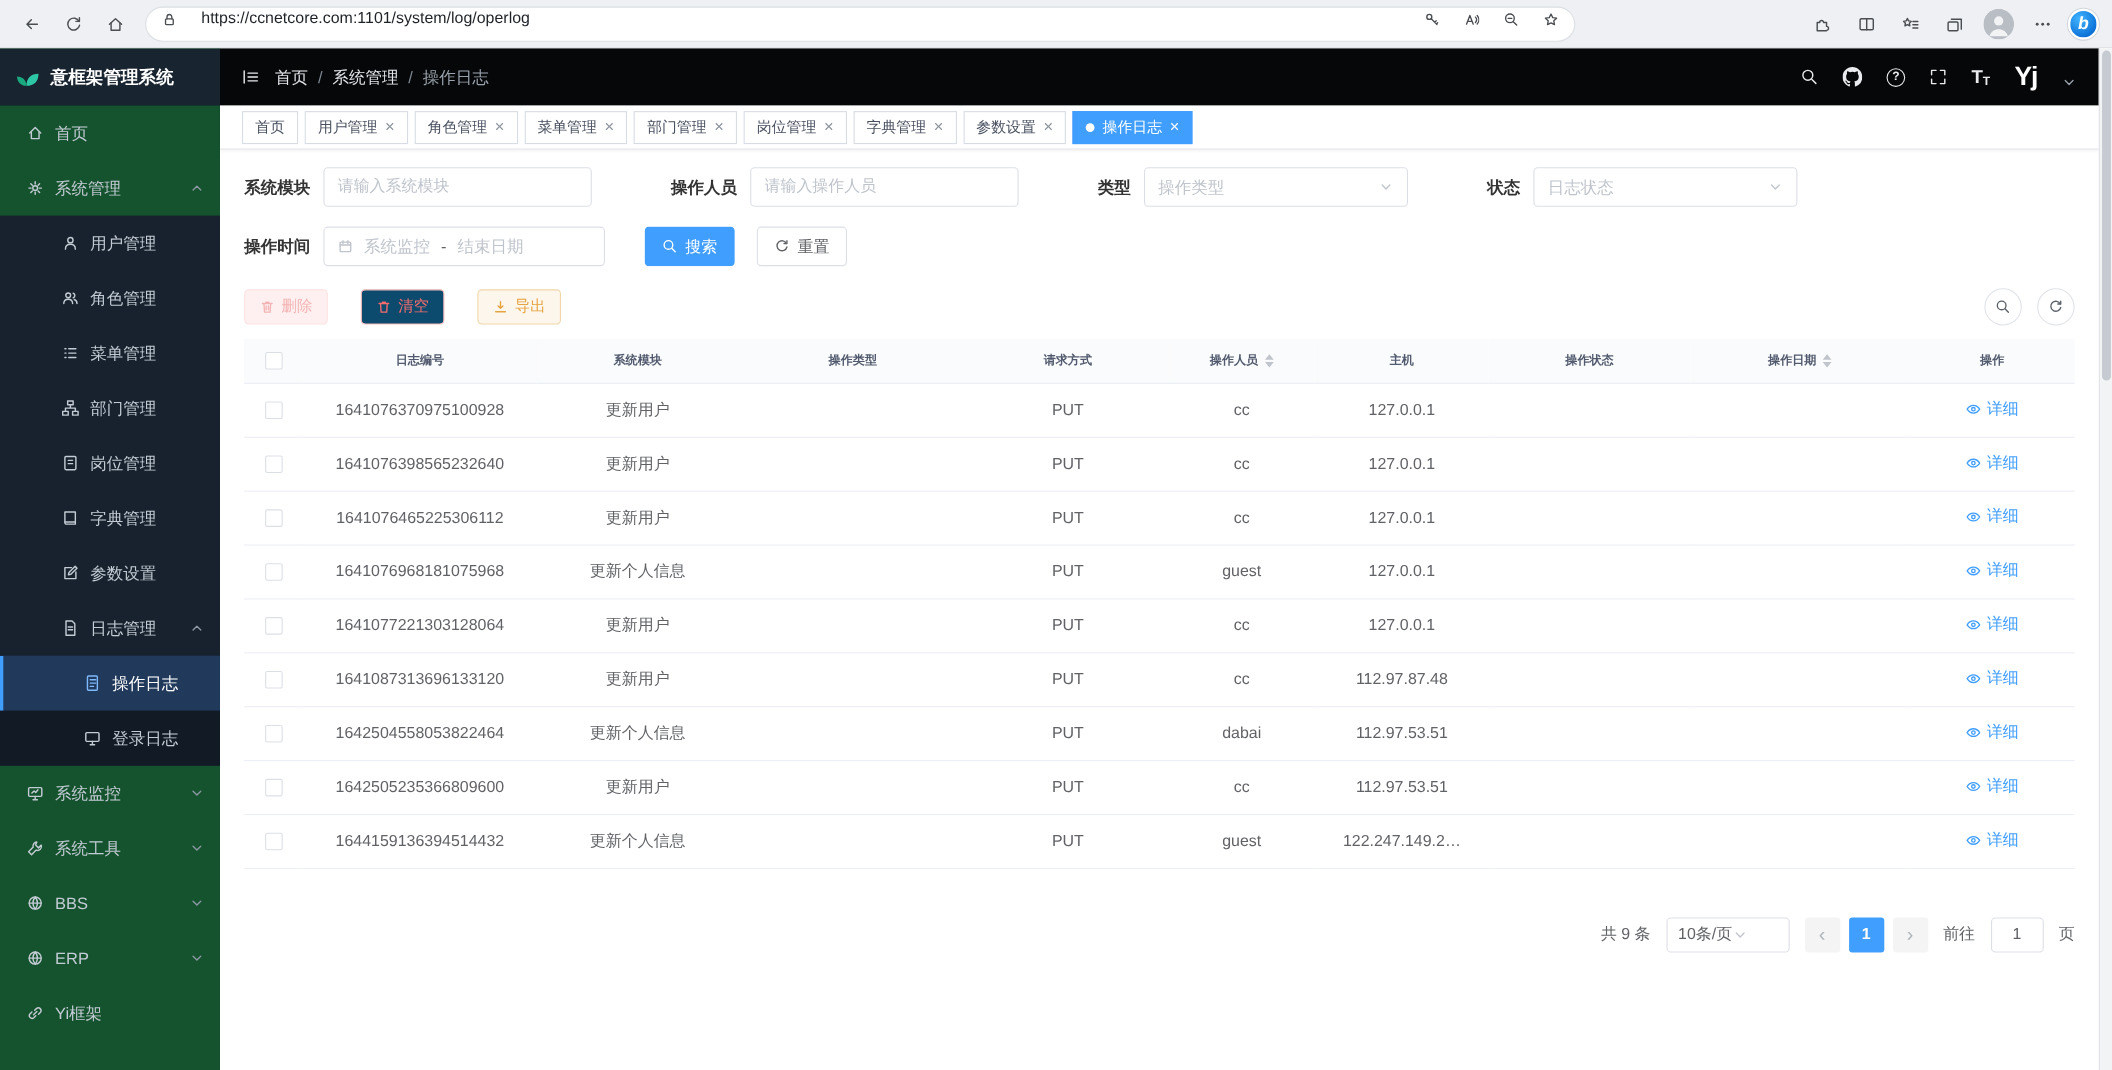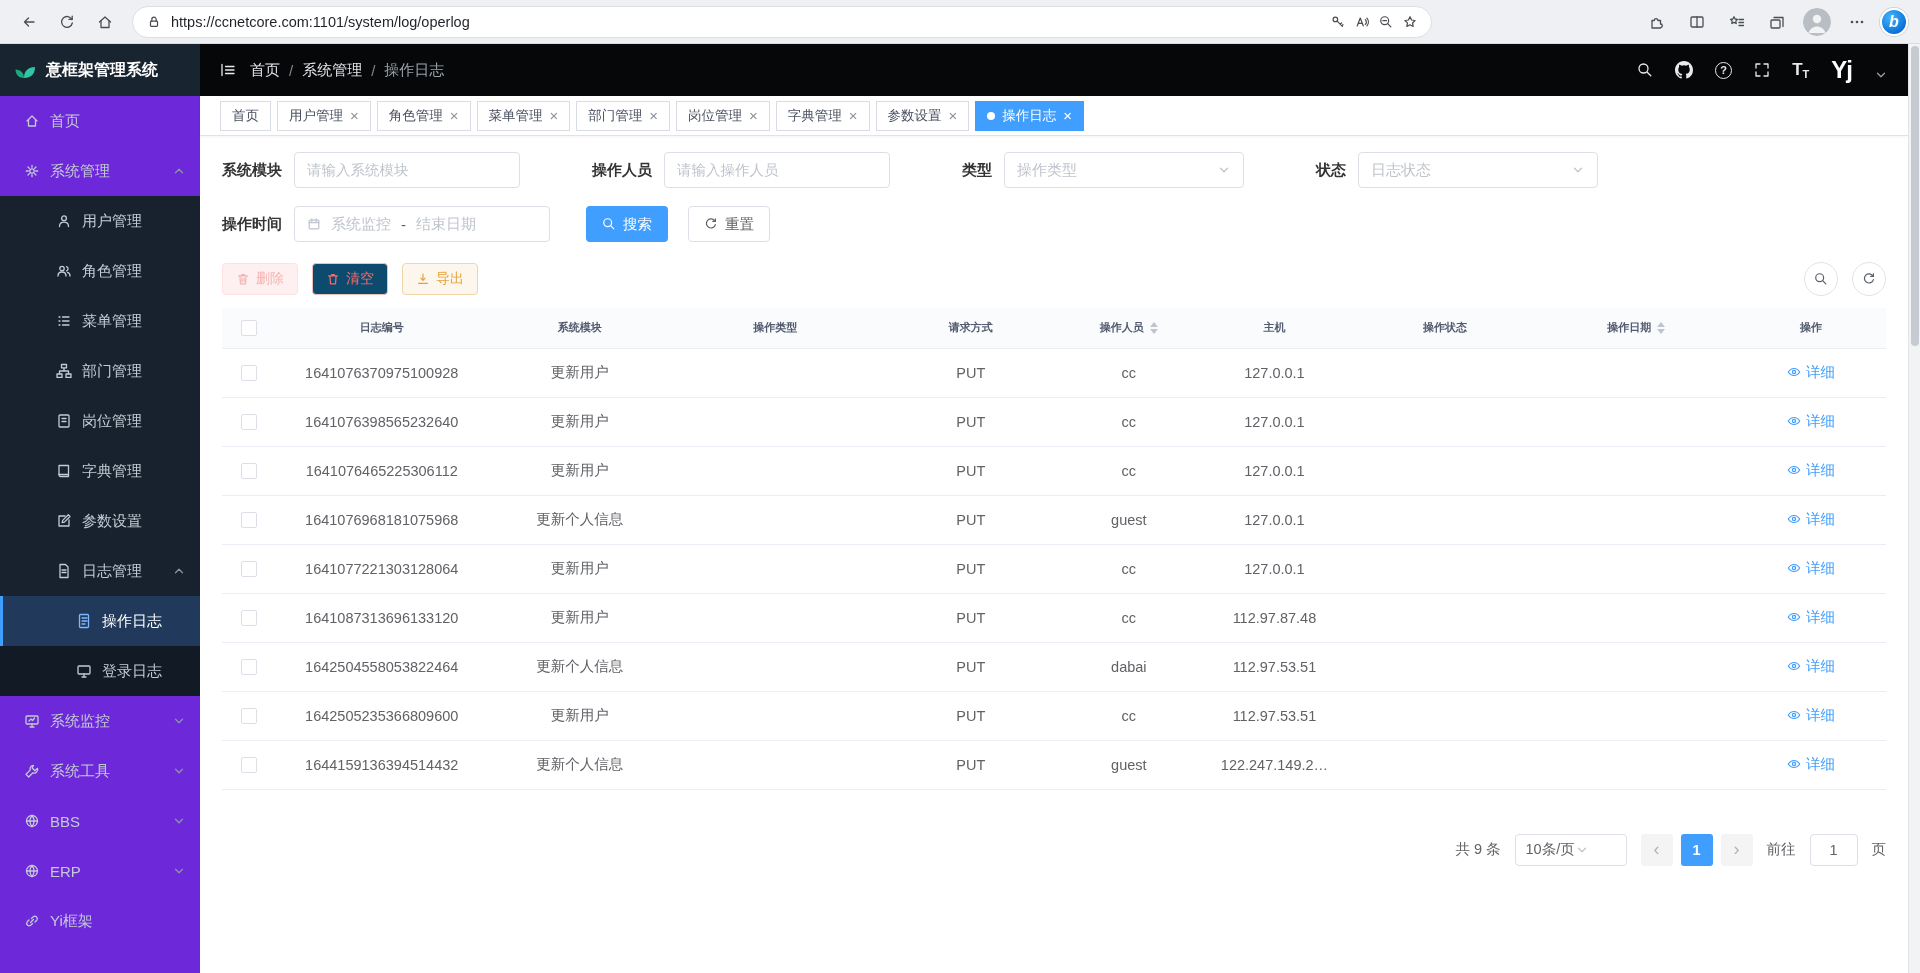--- a/index.html
+++ b/index.html
@@ -6,34 +6,34 @@
   html,body { width:1920px; height:973px; }
   body { font-family:"Liberation Sans","DejaVu Sans",sans-serif; font-size:15px; color:#333; background:#fff; overflow:hidden; }
   svg { display:block; }
   .ic { width:16px; height:16px; fill:none; stroke:currentColor; stroke-width:1.3; stroke-linecap:round; stroke-linejoin:round; }
   .ic14 { width:14px; height:14px; fill:none; stroke:currentColor; stroke-width:1.4; stroke-linecap:round; stroke-linejoin:round; }
   .screen { width:1920px; height:973px; display:flex; flex-direction:column; }
 
   
   .browser-bar { flex:0 0 44px; background:#eef0f3; border-bottom:1px solid #d9dce1; display:flex; align-items:center; padding:0 12px; gap:4px; }
   .b-btn { width:34px; height:34px; border-radius:6px; display:flex; align-items:center; justify-content:center; color:#4a4d52; flex:0 0 auto; }
-  .address { flex:1; max-width:1300px; height:32px; background:#fff; border:1px solid #dcdfe4; border-radius:16px; display:flex; align-items:center; padding:0 14px; gap:10px; margin:0 6px; }
+  .address { flex:1; max-width:1300px; height:32px; background:#fff; border:1px solid #dcdfe4; border-radius:16px; display:flex; align-items:flex-end; padding:12px 14px; gap:22px; margin:0 6px; }
   .address .url { flex:1; font-size:14.5px; color:#1f2328; white-space:nowrap; overflow:hidden; }
   .addr-ic { color:#4a4d52; flex:0 0 auto; }
   .b-right { display:flex; align-items:center; gap:6px; margin-left:auto; }
   .avatar-wrap { width:28px; height:28px; border-radius:50%; overflow:hidden; }
   .bing { width:28px; height:28px; border-radius:50%; background:radial-gradient(circle at 35% 30%, #40b4ff, #0a6fd6 75%); border:2px solid #fff; box-shadow:0 0 0 1px #cfd4da; color:#fff; font-weight:bold; font-size:16px; display:flex; align-items:center; justify-content:center; font-style:italic; }
 
   
   .app { flex:1; display:flex; min-height:0; position:relative; }
   .scrollbar { position:absolute; right:0; top:0; bottom:0; width:12px; background:#f2f3f5; border-left:1px solid #e2e4e8; z-index:5; }
   .scroll-thumb { position:absolute; top:2px; left:2px; width:8px; height:300px; border-radius:4px; background:#c6cad1; }
 
   
-  .sidebar { flex:0 0 200px; width:200px; background:#6d28d9; color:#c3cbd4; overflow:hidden; display:flex; flex-direction:column; }
+  .sidebar { flex:0 0 200px; width:200px; background:#14532d; color:#c3cbd4; overflow:hidden; display:flex; flex-direction:column; }
   .logo-row { flex:0 0 52px; display:flex; align-items:center; gap:10px; padding:0 14px; background:#18242f; }
   .logo-title { color:#fff; font-weight:bold; font-size:16px; white-space:nowrap; }
   .menu-item { height:50px; display:flex; align-items:center; gap:10px; padding:0 14px 0 24px; font-size:15px; cursor:pointer; white-space:nowrap; }
   .menu-item .arrow { margin-left:auto; color:#8d98a5; }
   .submenu { background:#17222e; }
   .submenu .menu-item { padding-left:56px; }
   .subsubmenu { background:#121b25; }
   .subsubmenu .menu-item { padding-left:76px; }
   .menu-item.active { background:#21395a; color:#fff; box-shadow:inset 3px 0 0 #409eff; }
   .menu-item.active svg { color:#7db9ff; }
@@ -60,31 +60,31 @@
   .tab.active { background:#409eff; border-color:#409eff; color:#fff; }
   .tab.active .close { color:#fff; }
   .tab .dot { width:8px; height:8px; border-radius:50%; background:#fff; }
 
   
   .content { flex:1; padding:16px 22px 0 22px; overflow:hidden; }
   .form-row { display:flex; align-items:center; margin-bottom:18px; }
   .fgroup { display:flex; align-items:center; margin-right:72px; }
   .fgroup:last-child { margin-right:0; }
   .f-label { font-weight:700; color:#333; margin-right:12px; font-size:15px; white-space:nowrap; }
-  .f-input { height:36px; width:226px; border:1px solid #dcdfe6; border-radius:4px; padding:0 12px; font-size:14.5px; color:#606266; outline:none; font-family:inherit; }
+  .f-input { height:36px; width:244px; border:1px solid #dcdfe6; border-radius:4px; padding:0 12px; font-size:14.5px; color:#606266; outline:none; font-family:inherit; }
   .f-input::placeholder { color:#bfc4cc; }
   .f-select { width:240px; height:36px; border:1px solid #dcdfe6; border-radius:4px; display:flex; align-items:center; justify-content:space-between; padding:0 12px; color:#bfc4cc; cursor:pointer; background:#fff; }
   .f-select .chev { color:#c0c4cc; }
   .date-range { width:256px; height:36px; border:1px solid #dcdfe6; border-radius:4px; display:flex; align-items:center; gap:10px; padding:0 12px; color:#bfc4cc; background:#fff; }
   .date-range .sep { color:#606266; }
   .btn { height:36px; padding:0 15px; border-radius:4px; font-size:14.5px; display:inline-flex; align-items:center; gap:7px; cursor:pointer; border:1px solid transparent; background:#fff; font-family:inherit; }
   .btn-primary { background:#409eff; color:#fff; margin-left:36px; }
   .btn-default { border-color:#dcdfe6; color:#606266; margin-left:20px; }
 
-  .toolbar { display:flex; align-items:center; gap:14px; margin:20px 0 12px 0; }
+  .toolbar { display:flex; align-items:center; gap:30px; margin:20px 0 12px 0; }
   .btn-sm { height:32px; padding:0 13px; font-size:14px; border-radius:4px; display:inline-flex; align-items:center; gap:6px; cursor:pointer; border:1px solid transparent; font-family:inherit; }
   .btn-danger-disabled { background:#fef0f0; border-color:#fde2e2; color:#f4b3b3; cursor:not-allowed; }
   .btn-danger { background:#0c4a6e; border-color:#f5bcbc; color:#f56c6c; }
   .btn-warning { background:#fdf6ec; border-color:#f0d6a8; color:#e6a23c; }
   .toolbar-right { margin-left:auto; display:flex; align-items:center; gap:14px; }
   .circle-btn { width:34px; height:34px; border-radius:50%; border:1px solid #e0e3e8; background:#fff; color:#5a6068; display:flex; align-items:center; justify-content:center; cursor:pointer; }
 
   table { width:100%; border-collapse:collapse; table-layout:fixed; }
   thead th { background:#fafbfc; color:#515a6e; font-weight:700; height:40px; font-size:11px; border-bottom:1px solid #ebeef5; text-align:center; }
   tbody td { height:49px; text-align:center; color:#606266; font-size:14.5px; border-bottom:1px solid #ebeef5; white-space:nowrap; overflow:hidden; text-overflow:ellipsis; }

